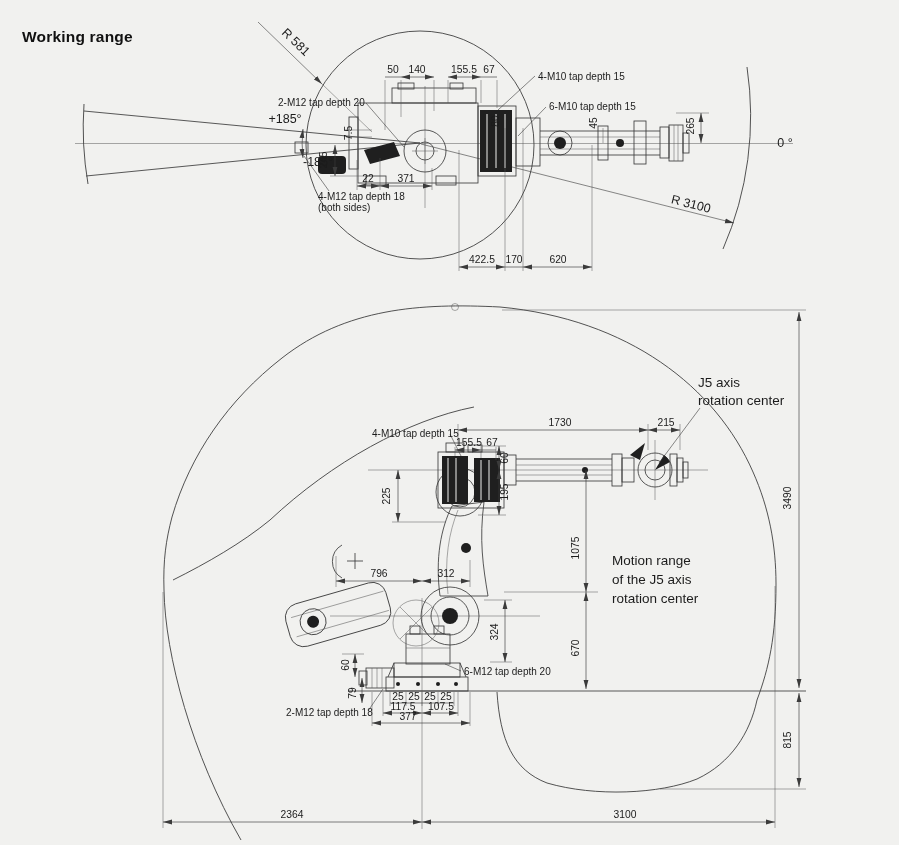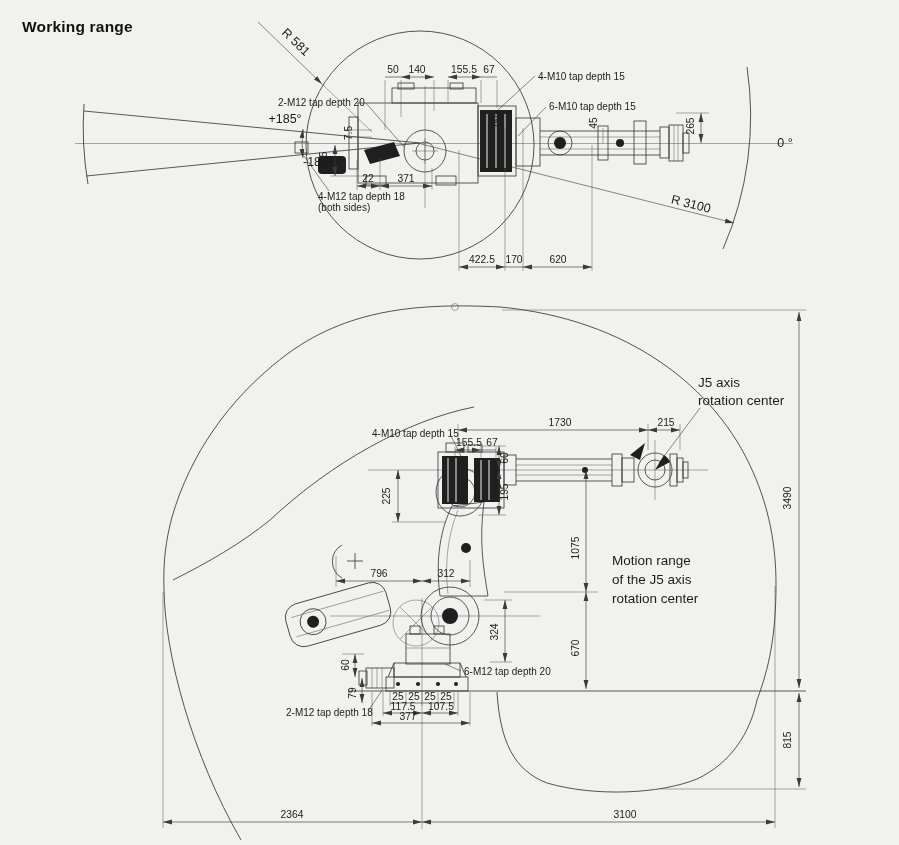--- a/index.html
+++ b/index.html
@@ -3,21 +3,21 @@
 <meta charset="utf-8">
 <style>
   html,body{margin:0;padding:0;}
   body{
     width:899px;height:845px;
     background:#f1f1ef;
     font-family:"Liberation Sans","DejaVu Sans",sans-serif;
     position:relative;overflow:hidden;
   }
   #title{
-    position:absolute;left:22px;top:18px;
+    position:absolute;left:22px;top:28px;
     font-size:15.5px;font-weight:bold;color:#111;
     letter-spacing:.2px;
     text-align:center;
   }
   svg{position:absolute;left:0;top:0;}
   .ln{stroke:#3b3b3b;stroke-width:.85;fill:none;}
   .tn{stroke:#565656;stroke-width:.5;fill:none;}
   .env{stroke:#3f3f3f;stroke-width:.9;fill:none;}
   .dim{stroke:#3b3b3b;stroke-width:.65;fill:none;
        marker-start:url(#aS);marker-end:url(#aE);}

